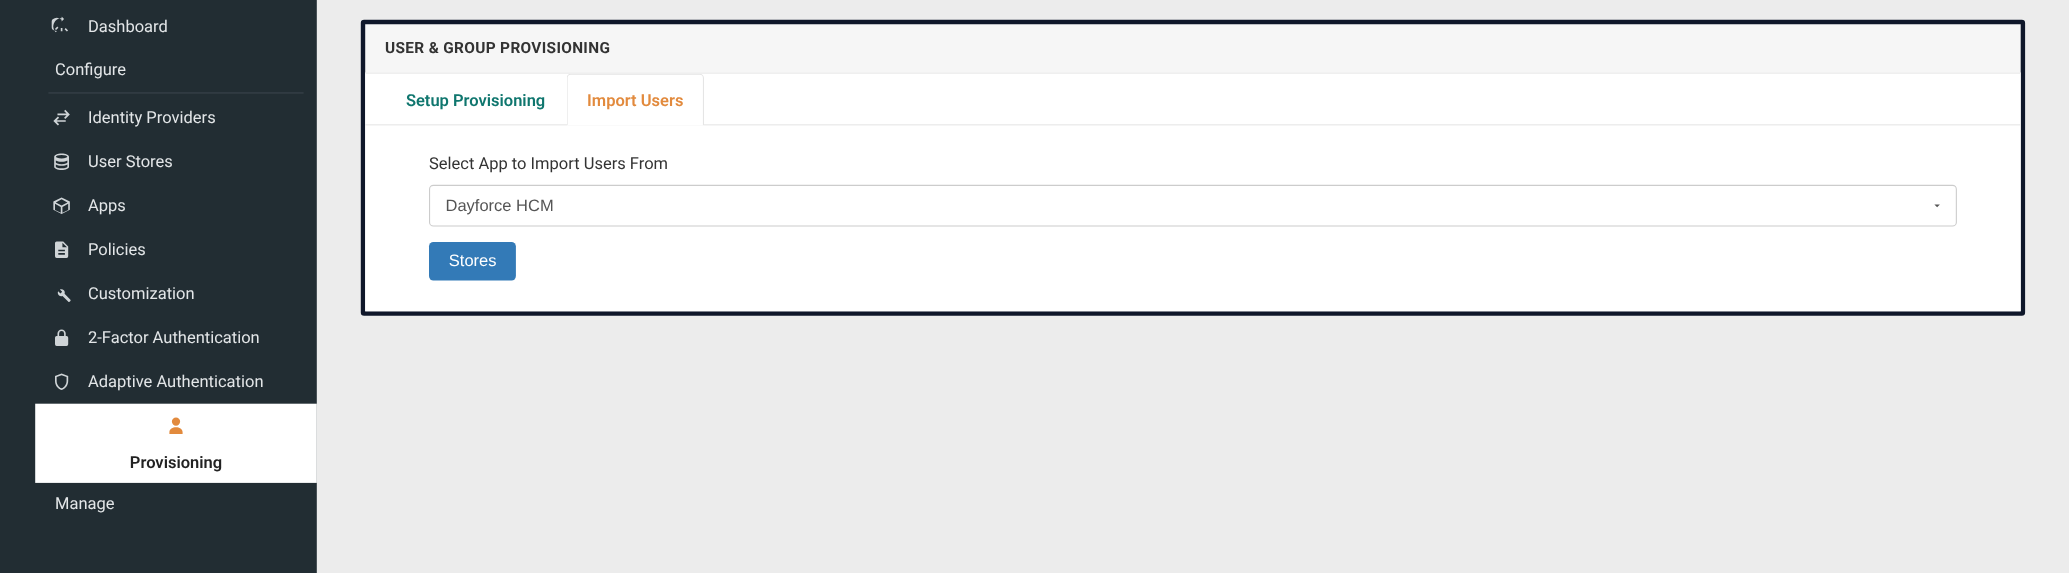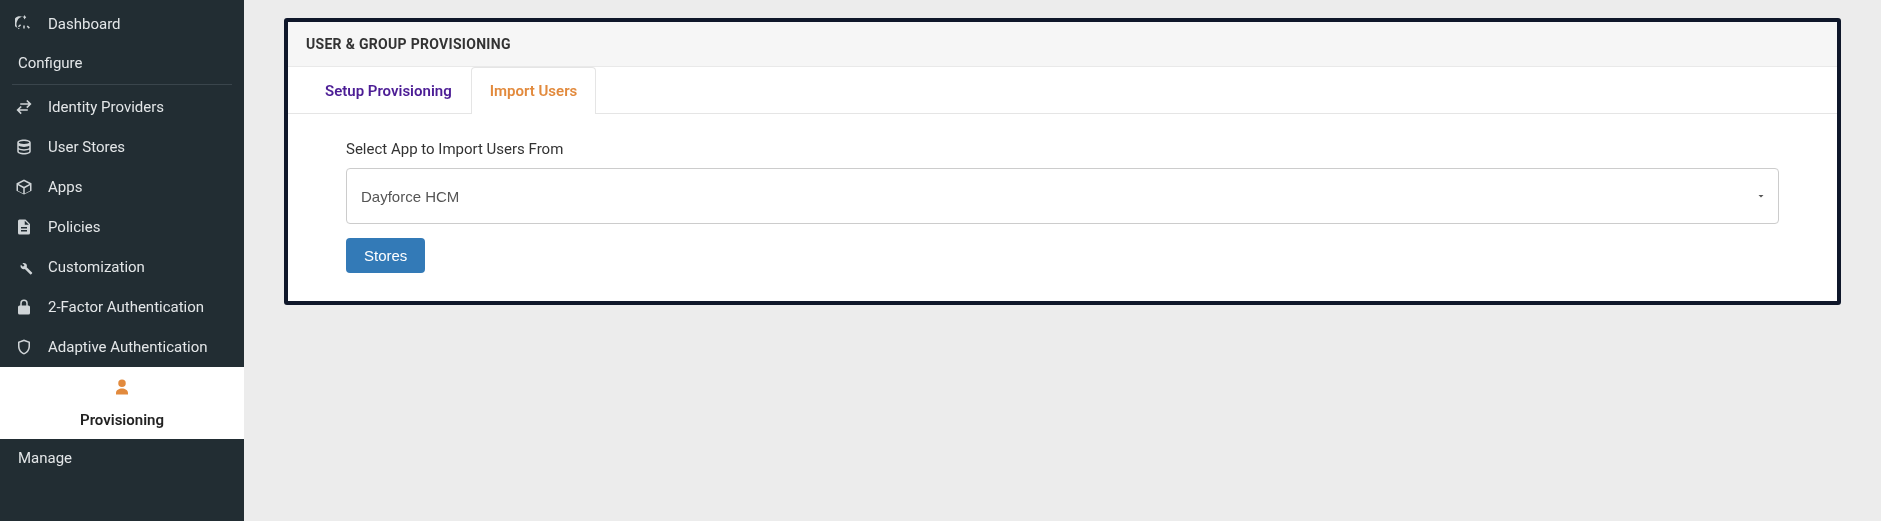--- a/index.html
+++ b/index.html
@@ -8,25 +8,26 @@
     font-family: -apple-system, BlinkMacSystemFont, "Segoe UI", Roboto, "Helvetica Neue", Arial, sans-serif;
     display: flex;
     background: #ececec;
     color: #333;
     font-size: 14.5px;
     min-width: 1881px;
   }
 
   
   .sidebar {
-    width: 244px;
+    width: 288px;
     background: #222d33;
     color: #e3e6e8;
     flex-shrink: 0;
     padding-top: 4px;
+    padding-left: 32px;
   }
   .side-item {
     display: flex;
     align-items: center;
     padding: 10px 14px;
     cursor: pointer;
     font-size: 15px;
     gap: 14px;
   }
   .side-item .icon {
@@ -81,21 +82,21 @@
   
   .tabs {
     display: flex;
     border-bottom: 1px solid #e5e5e5;
     margin: 0 -18px;
     padding: 0 18px;
   }
   .tab {
     padding: 14px 18px;
     font-weight: 600;
-    color: #4c1d95;
+    color: #0f766e;
     cursor: pointer;
     border: 1px solid transparent;
     border-bottom: none;
     margin-bottom: -1px;
     border-radius: 4px 4px 0 0;
     font-size: 15px;
   }
   .tab.active {
     color: #e28a3d;
     background: #fff;
@@ -108,21 +109,21 @@
     font-size: 15px;
     color: #333;
     margin-bottom: 10px;
     display: block;
   }
   .select-wrap {
     position: relative;
   }
   select.form-control {
     width: 100%;
-    height: 56px;
+    height: 38px;
     border: 1px solid #ccc;
     border-radius: 4px;
     padding: 6px 34px 6px 14px;
     font-size: 15px;
     color: #555;
     background: #fff;
     appearance: none;
     -webkit-appearance: none;
   }
   .select-caret {

